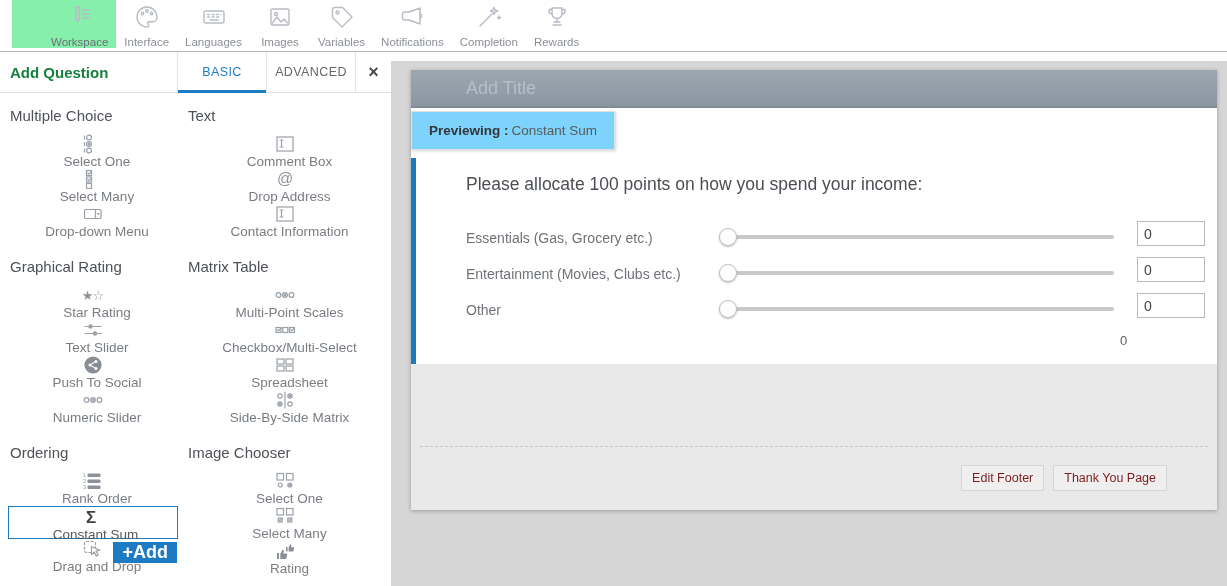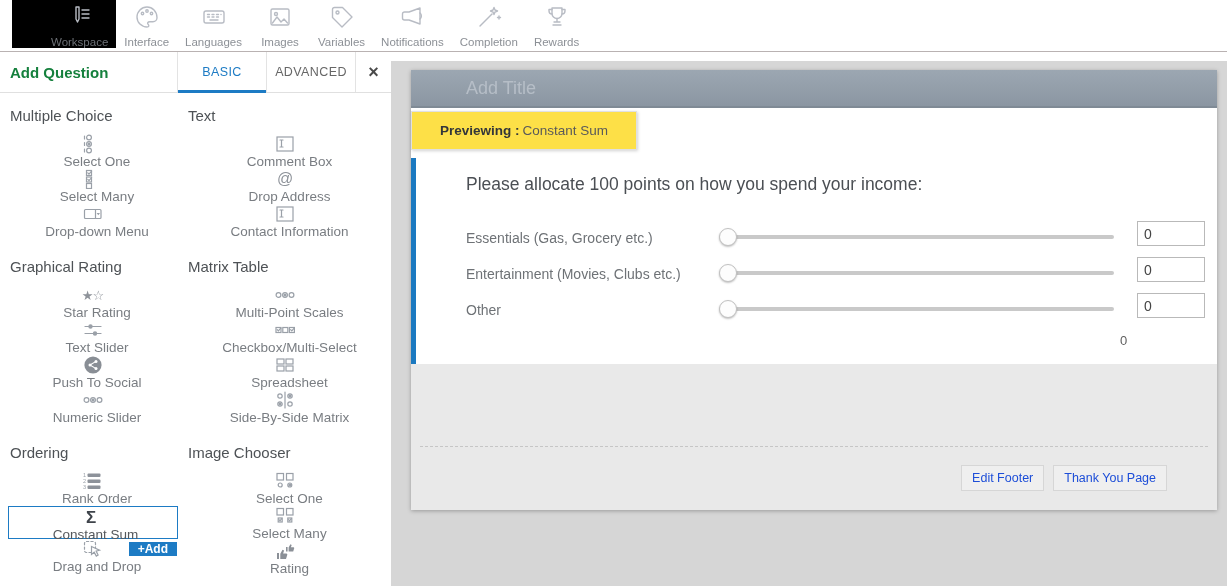--- a/index.html
+++ b/index.html
@@ -3,21 +3,21 @@
 <meta charset="utf-8">
 <style>
   * { box-sizing: border-box; margin: 0; padding: 0; }
   html,body { width:1227px; height:586px; overflow:hidden; }
   body { font-family:"Liberation Sans", sans-serif; background:#fff; }
   .app { display:flex; flex-direction:column; height:100%; }
 
   
   .toolbar { height:52px; background:#fff; border-bottom:1px solid #b9b2b2; display:flex; align-items:flex-start; padding-left:12px; flex-shrink:0; }
   .titem { display:flex; flex-direction:column; align-items:center; padding:4px 8px 5px; min-width:60px; cursor:pointer; height:48px; }
-  .titem.active { background:#000000;padding-left:39px; }
+  .titem.active { background:#86efac;padding-left:39px; }
   .titem svg { width:26px; height:26px; stroke:#b8bcc4; fill:none; stroke-width:1.4; stroke-linecap:round; stroke-linejoin:round; }
   .titem .tlabel { font-size:11.5px; color:#8c9096; margin-top:2px; white-space:nowrap; }
   .titem.active .tlabel { color:#6c7076; }
 
   
   .content { display:flex; flex:1; min-height:0; }
 
   
   .panel { width:391px; background:#fff; flex-shrink:0; display:flex; flex-direction:column; }
   .panel-header { display:flex; align-items:stretch; height:41px; border-bottom:1px solid #e0e0e0; flex-shrink:0; }
@@ -28,44 +28,44 @@
   .pclose { width:36px; display:flex; align-items:center; justify-content:center; border-left:1px solid #e3e3e3; color:#4a4a4a; font-weight:bold; font-size:18px; cursor:pointer; }
   .panel-body { padding:14px 0 0 8px; display:grid; grid-template-columns:176px 1fr; column-gap:2px; overflow:hidden; }
   .psec { margin-bottom:19px; }
   .psec h3 { font-size:15px; font-weight:normal; color:#4e5256; margin:0 0 10px 2px; }
   .pitem { display:flex; align-items:center; height:35px; color:#797d82; font-size:13.5px; cursor:pointer; padding-left:2px;flex-direction:column; }
   .pitem .pico { width:22px; height:20px; flex-shrink:0; margin-right:9px; display:flex; align-items:center; justify-content:center; color:#9aa0a8; }
   .pitem .pico svg { width:20px; height:20px; stroke:#9aa0a8; fill:none; stroke-width:1.2; stroke-linecap:round; }
   .pico .glyph { font-size:16px; color:#8e939a; line-height:1; }
   .pitem.selected { border:1px solid #1d7bc4; background:#fff; height:33px; width:170px; padding-left:5px; position:relative; }
   .pitem.selected .plabel { color:#55585c; }
-  .addbtn { margin-left:auto; background:#1d7bc4; color:#fff; font-weight:bold; font-size:12px; height:100%; display:flex; align-items:center; padding:0 9px; cursor:pointer; }
+  .addbtn { margin-left:auto; background:#1d7bc4; color:#fff; font-weight:bold; font-size:18px; height:100%; display:flex; align-items:center; padding:0 9px; cursor:pointer; }
 
   
   .main { flex:1; background:#d6d6d6; min-width:0; display:flex; flex-direction:column; }
   .main-strip { height:9px; background:#fff; flex-shrink:0; }
   .card { margin:9px 10px 0 20px; box-shadow:0 1px 4px rgba(0,0,0,.28); }
   .card-header { height:38px; background:linear-gradient(#9ca7b2,#8b96a2); border-bottom:2px solid #7f8a95; display:flex; align-items:center; padding-left:55px; color:#b6bec7; font-size:18px; cursor:text; }
   .card-body { background:#fff; padding-top:3px; }
-  .badge { display:inline-block; background:#fde047; border:1px solid #e0e0e0; box-shadow:1px 1px 3px rgba(0,0,0,.18); padding:11px 28px; font-size:13.5px; color:#5a5a5a; }
+  .badge { display:inline-block; background:#7dd3fc; border:1px solid #e0e0e0; box-shadow:1px 1px 3px rgba(0,0,0,.18); padding:11px 17px; font-size:13.5px; color:#5a5a5a; }
   .badge b { color:#33363a; margin-right:3px; }
   .question { border-left:5px solid #1b79c0; padding:12px 12px 16px 50px; margin-top:8px; }
   .q-title { font-size:17.5px; color:#4b4f54; margin:4px 0 26px; }
   .q-row { display:flex; align-items:flex-end; margin-bottom:11px; height:25px; }
   .q-label { width:253px; font-size:14px; color:#6e7276; flex-shrink:0; }
   .slider { flex:1; position:relative; height:18px; margin-right:23px; cursor:pointer; }
   .slider-track { position:absolute; top:7px; left:0; right:0; height:4px; background:#c9c9c9; border-radius:2px; }
   .slider-thumb { position:absolute; left:0; top:0; width:18px; height:18px; border-radius:50%; background:#fdfdfd; border:1px solid #c2c2c2; box-shadow:0 1px 2px rgba(0,0,0,.25); cursor:grab; }
   .q-input { width:68px; height:25px; border:1px solid #b9b9b9; font-size:14px; padding:0 6px; color:#444; font-family:"Liberation Sans",sans-serif; }
   .q-total-row { display:flex; }
   .q-total { margin-left:auto; width:91px; font-size:13px; color:#5f5f5f; padding:4px 0 0 6px; }
   .card-footer { background:#e9e9e9; height:146px; position:relative; }
   .dashline { position:absolute; top:82px; left:9px; right:9px; border-top:1px dashed #c6c6c6; }
   .footer-btns { position:absolute; right:50px; top:101px; display:flex; gap:9px; }
-  .fbtn { background:#efefef; border:1px solid #d6d6d6; color:#1d4ed8; font-size:12.5px; padding:5px 10px; cursor:pointer; font-family:"Liberation Sans",sans-serif; }
+  .fbtn { background:#efefef; border:1px solid #d6d6d6; color:#7f1d1d; font-size:12.5px; padding:5px 10px; cursor:pointer; font-family:"Liberation Sans",sans-serif; }
 </style>
 </head>
 <body>
 
 <div class="app">
 
   <div class="toolbar">
     <div class="titem active">
       <span><svg viewBox="0 0 26 26">
             <path d="M9 3h3v12l-1.5 3L9 15z"></path>

